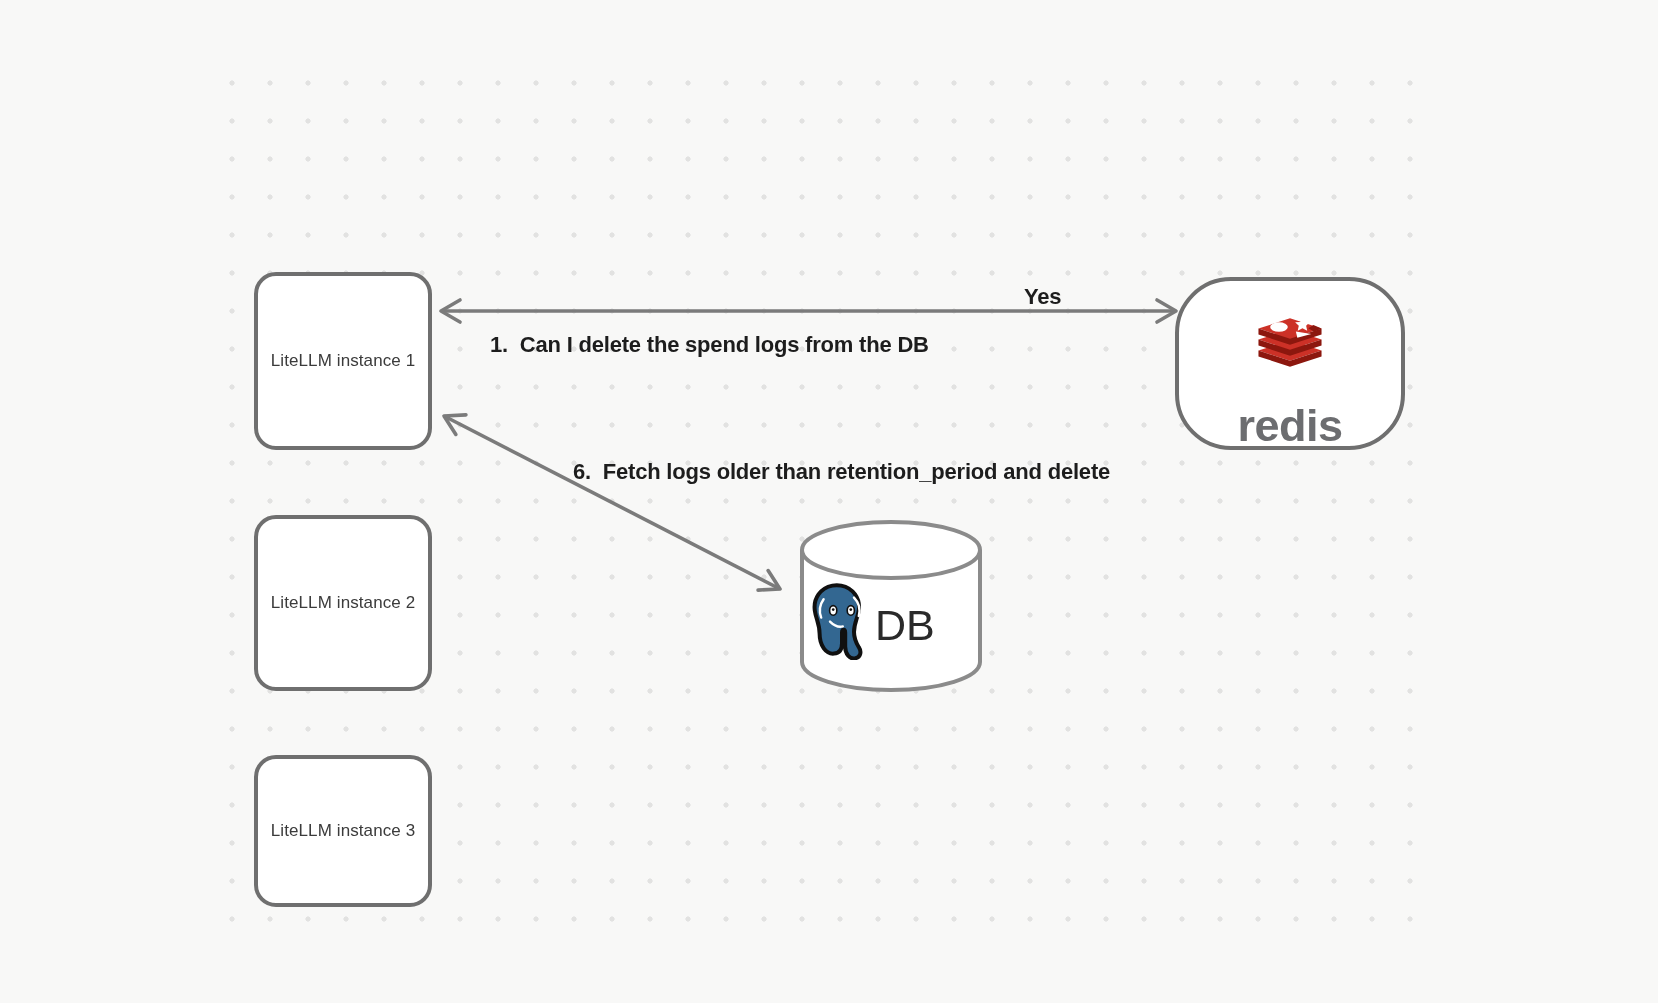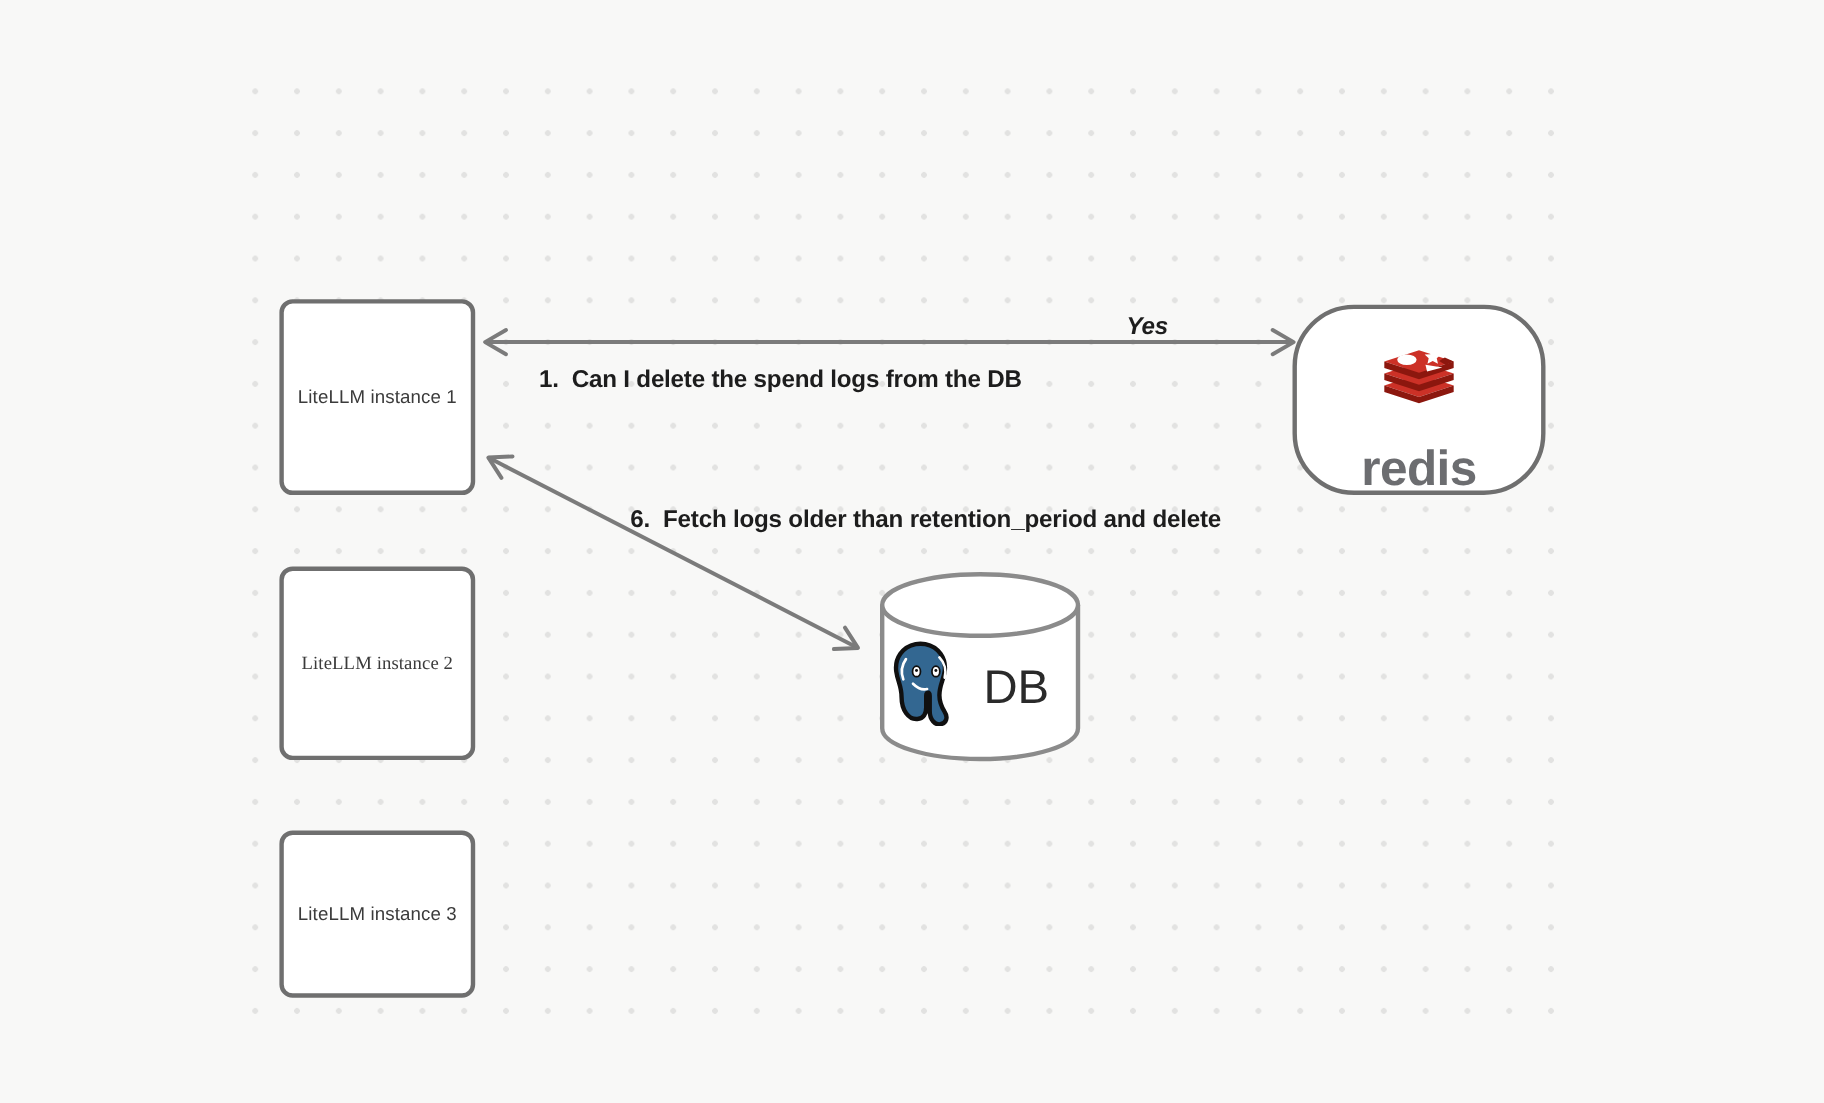--- a/index.html
+++ b/index.html
@@ -20,59 +20,59 @@
     background-size:38px 38px;
   }
   .arrow-layer{
     position:absolute;left:0;top:0;width:1658px;height:1003px;
   }
   .node-box{
     position:absolute;
     width:178px;
     background:#ffffff;
     border:4px solid #6f6f6f;
-    border-radius:12px;
+    border-radius:22px;
     box-sizing:border-box;
     display:flex;align-items:center;justify-content:center;
   }
   .node-box .node-label{
     font-size:17px;color:#3b3b3b;letter-spacing:0.1px;
   }
   #box-instance-1{left:254px;top:272px;height:178px;}
-  #box-instance-2{left:254px;top:515px;height:176px;font-family:Liberation Serif, serif;}
+  #box-instance-2{left:254px;top:515px;height:176px;}
   #box-instance-3{left:254px;top:755px;height:152px;}
 
   .redis-node{
     position:absolute;left:1175px;top:277px;width:230px;height:173px;
     background:#ffffff;border:4px solid #6f6f6f;border-radius:56px;
     box-sizing:border-box;
     display:flex;flex-direction:column;align-items:center;
     padding-top:33px;
     gap:32px;
   }
   .redis-wordmark{
     font-size:45px;font-weight:700;color:#6c6d70;
     line-height:40px;margin-top:3px;letter-spacing:-0.5px;
   }
   .db-node{
     position:absolute;left:798px;top:518px;width:186px;height:176px;
   }
   .db-cyl{position:absolute;left:0;top:0;}
   .pg-elephant{position:absolute;left:8px;top:62px;}
   .db-label{
-    position:absolute;left:96px;top:86px;
+    position:absolute;left:77px;top:86px;
     font-size:43px;font-weight:500;color:#2a2a2a;line-height:1;
   }
   .edge-label{
     position:absolute;
     font-size:22px;font-weight:700;color:#1d1d1d;
     white-space:pre;letter-spacing:-0.2px;
   }
   #edge1-label{left:490px;top:284px;margin-top:48px;}
-  #edge1-reply{left:1024px;top:284px;font-style:italic;}
+  #edge1-reply{left:1024px;top:284px;}
   #edge2-label{left:573px;top:459px;}
 </style>
 </head>
 <body>
 
 <div id="canvas">
 
   <div class="dot-grid"></div>
 
   <svg class="arrow-layer">

